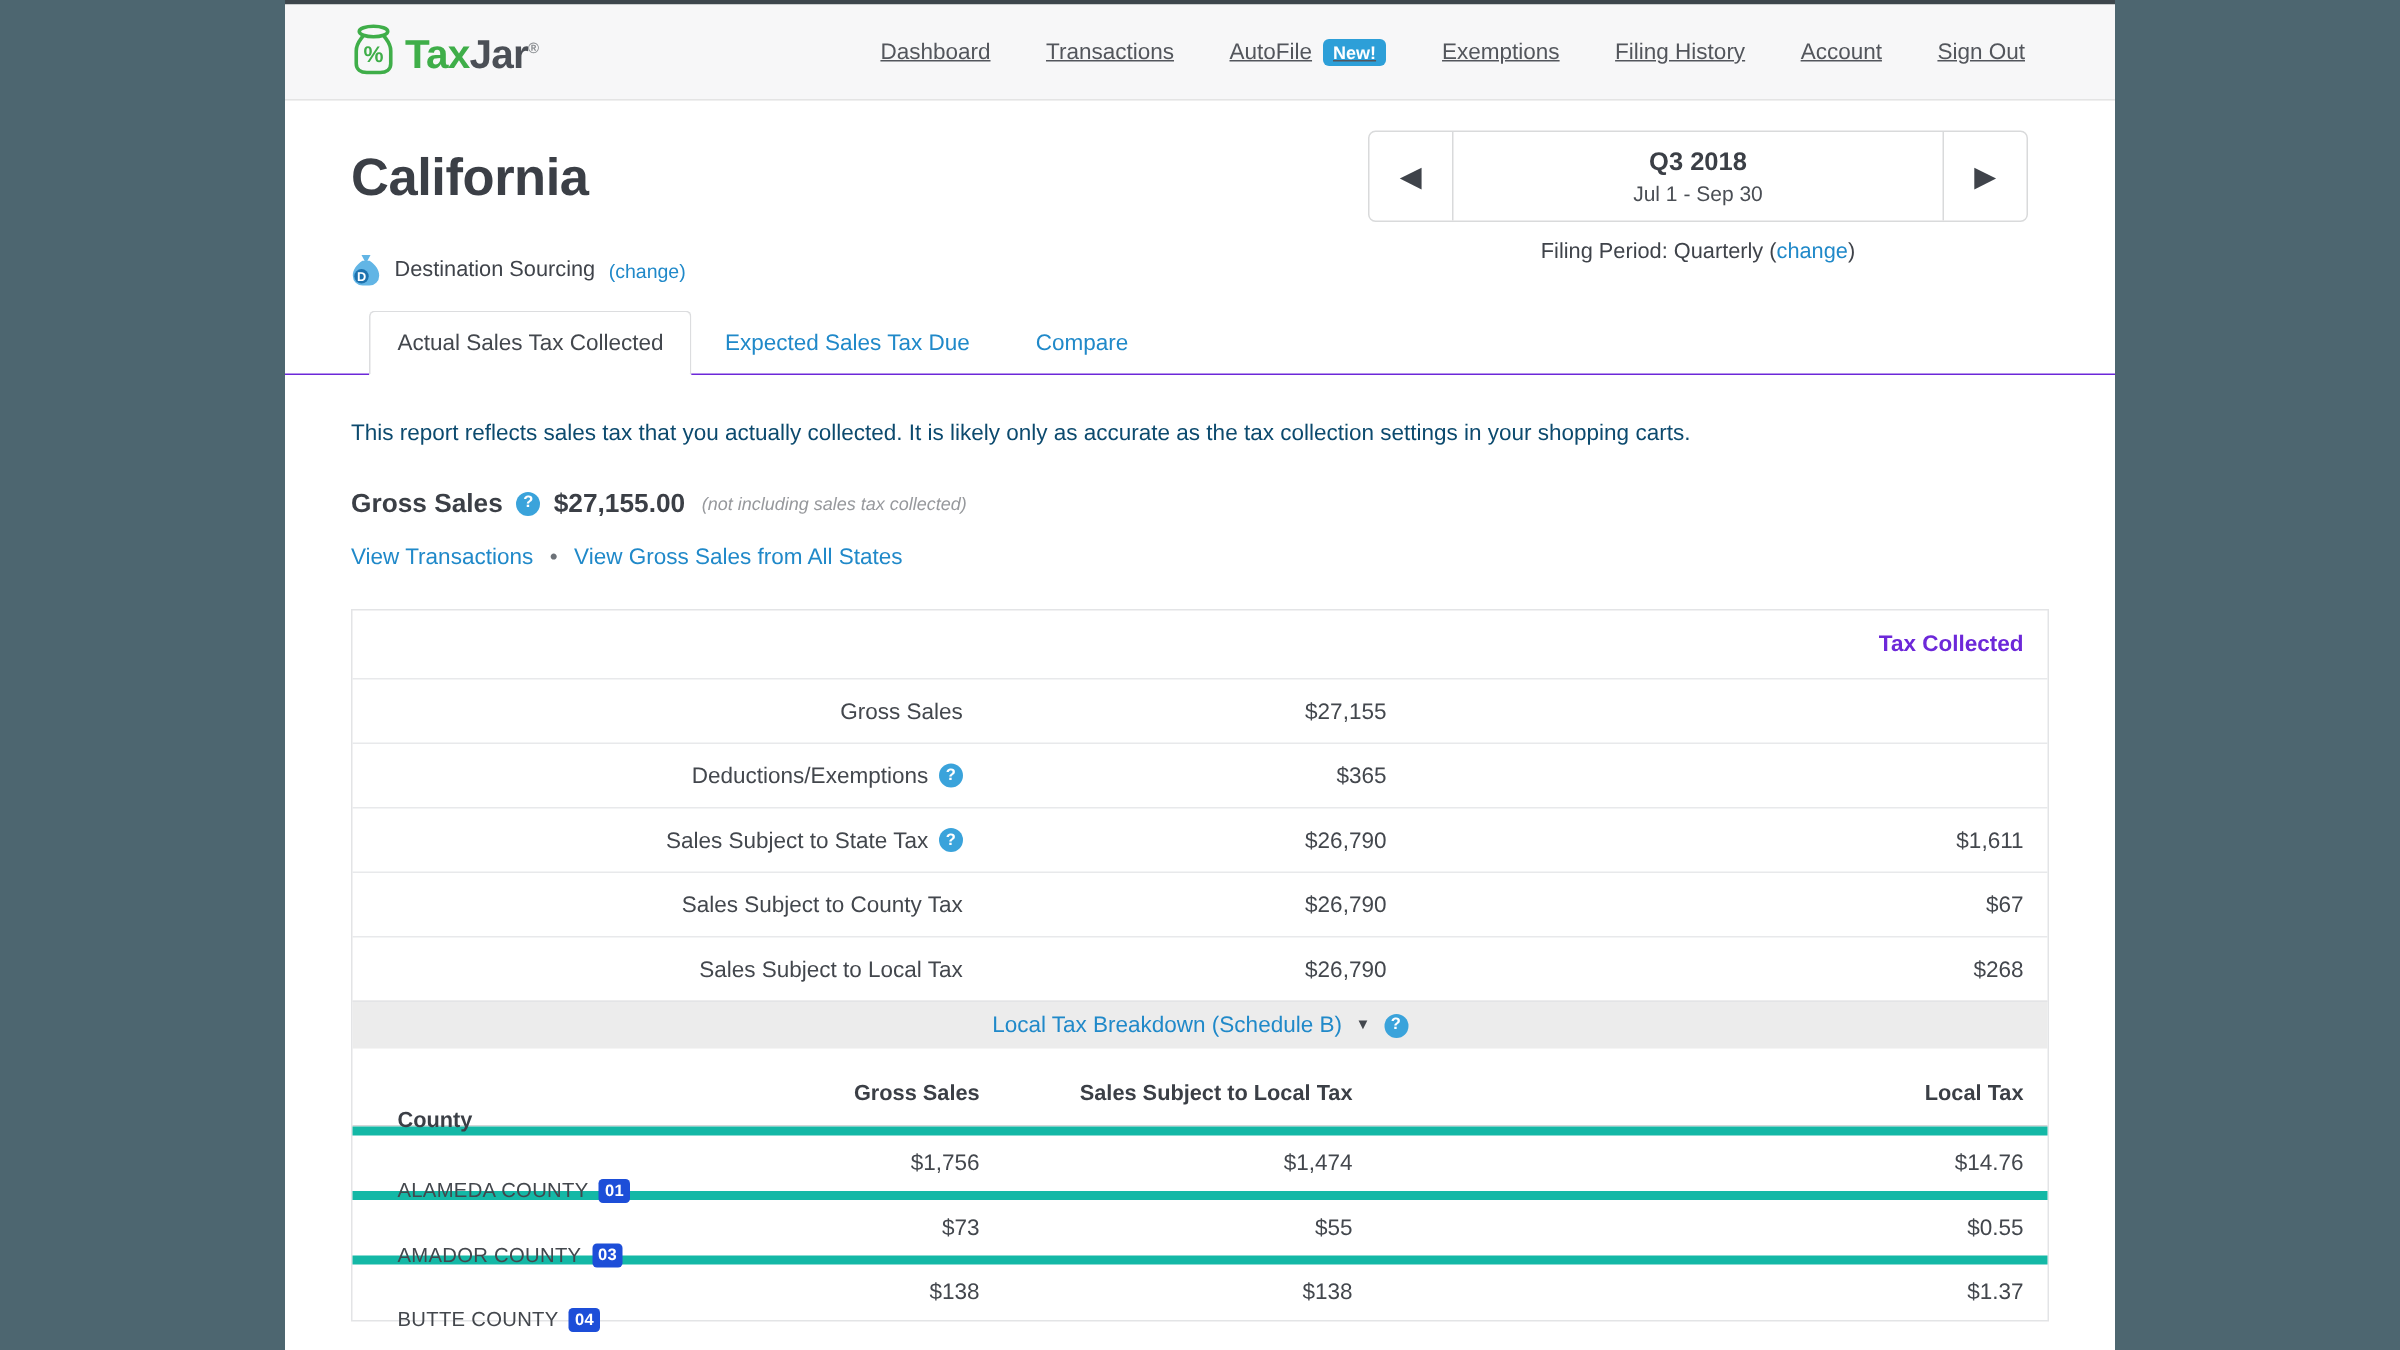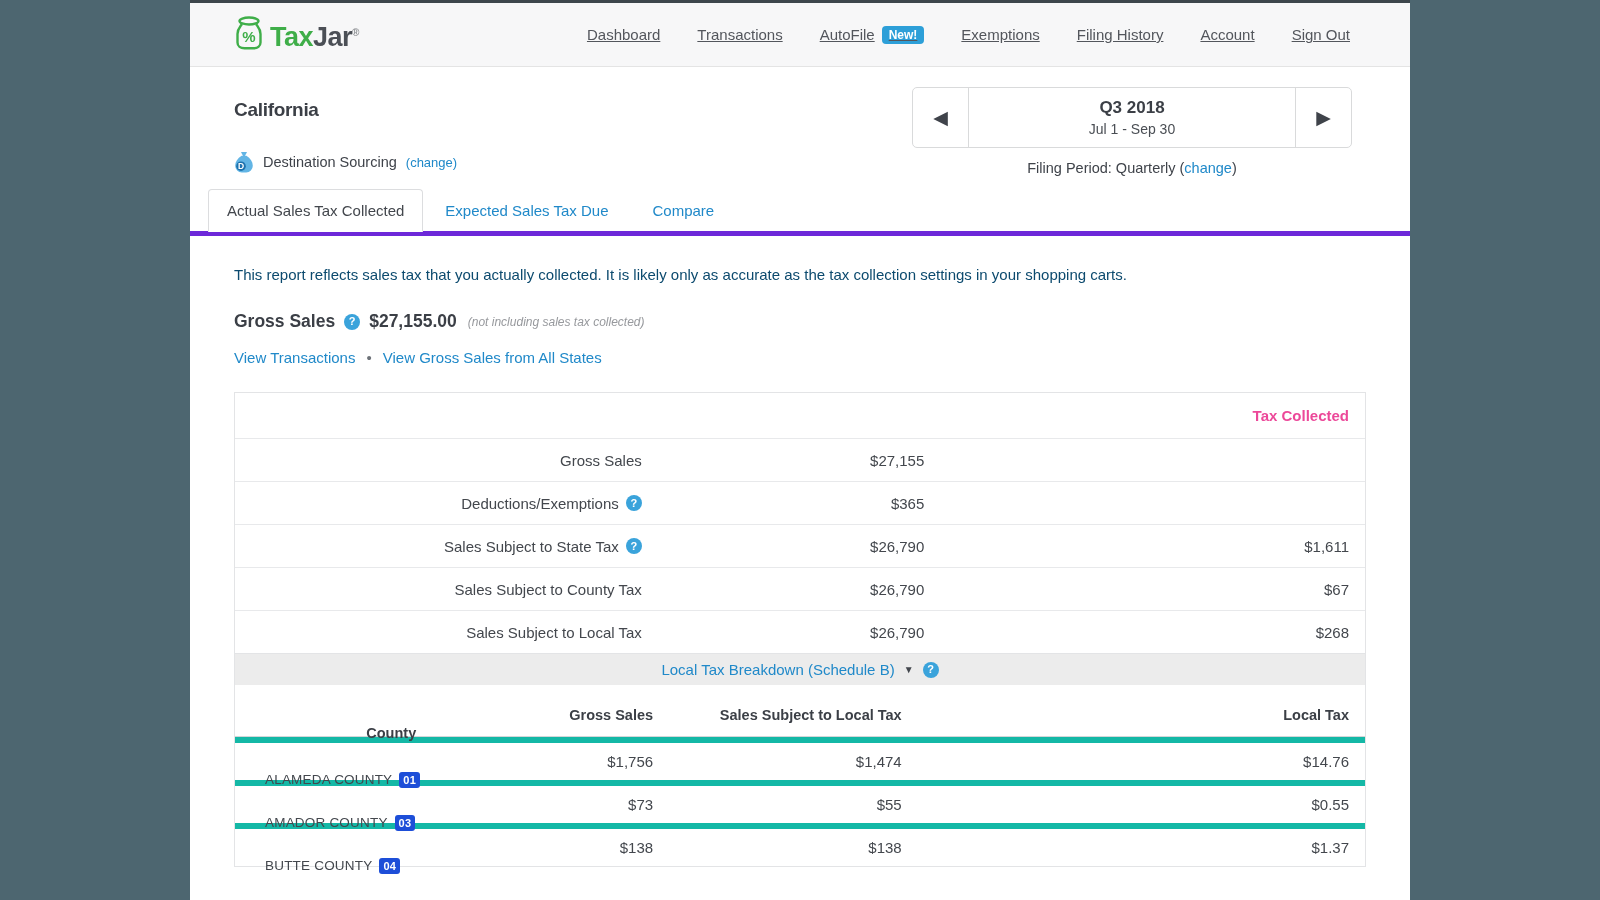--- a/index.html
+++ b/index.html
@@ -28,40 +28,40 @@
   .logo-jar { color: #4b4f56; }
   .logo-reg { font-size: 10px; color: #8a8d91; vertical-align: super; }
   .nav-items { margin-left: auto; display: flex; gap: 37px; align-items: center; }
   .nav-item { font-size: 15px; color: #53565c; cursor: pointer; display: flex; align-items: center; text-decoration: underline; }
   .new-badge {
     background: #2d9fd8; color: #fff; font-size: 12px; font-weight: bold;
     padding: 2px 7px; border-radius: 4px; margin-left: 7px;
   }
   
   .page-header { position: relative; padding: 32px 44px 0; }
-  .title { font-size: 19px; font-weight: bold; color: #3b3f46; letter-spacing: -0.3px; }
+  .title { font-size: 35px; font-weight: bold; color: #3b3f46; letter-spacing: -0.3px; }
   .period-widget { position: absolute; top: 20px; right: 58px; width: 440px; text-align: center; }
   .period-box { display: flex; border: 1px solid #d9dadb; border-radius: 5px; background: #fff; height: 61px; }
   .period-arrow {
     width: 56px; display: flex; align-items: center; justify-content: center;
     font-size: 19px; color: #3f434a; cursor: pointer;
   }
   .arrow-prev { border-right: 1px solid #d9dadb; }
   .arrow-next { border-left: 1px solid #d9dadb; }
   .period-center { flex: 1; display: flex; flex-direction: column; justify-content: center; gap: 3px; }
   .period-quarter { font-size: 17px; font-weight: bold; color: #3b3f46; }
   .period-range { font-size: 14px; color: #4a4e54; }
   .filing-period { margin-top: 12px; font-size: 14.5px; color: #3f434a; }
   .link { color: #2089c9; cursor: pointer; text-decoration: none; }
   .sourcing { margin-top: 30px; display: flex; align-items: center; gap: 9px; font-size: 14.5px; color: #3f434a; }
   .sourcing .change-link { font-size: 13px; }
   
   .tabbar {
-    margin-top: 16px; border-bottom: 5px solid #6d28d9;
-    padding-left: 18px; display: flex; align-items: flex-end;
+    margin-top: 16px; border-bottom: 1px solid #6d28d9;
+    padding-left: 56px; display: flex; align-items: flex-end;
   }
   .tab { font-size: 15px; }
   .tab.active {
     background: #fff; border: 1px solid #dcdddf; border-bottom: 1px solid #fff;
     margin-bottom: -1px; border-radius: 4px 4px 0 0;
     padding: 12px 18px; color: #43474d; cursor: default;
   }
   .tab.inactive { padding: 12px 22px; color: #2089c9; cursor: pointer; }
   
   .report { padding: 0 44px; }
@@ -75,40 +75,40 @@
     cursor: pointer; flex: 0 0 16px; line-height: 1;
   }
   .gross-note { font-size: 12px; font-style: italic; color: #97999d; margin-left: 2px; }
   .links-line { margin-top: 17px; font-size: 15px; display: flex; gap: 11px; align-items: flex-end; }
   .bullet { color: #6d7278; }
   
   .data-table { margin-top: 26px; border: 1px solid #e3e4e6; }
   .t-header {
     display: flex; justify-content: flex-end; align-items: center;
     height: 45px; padding-right: 16px;
-    font-size: 15px; font-weight: bold; color: #ec4899;
+    font-size: 15px; font-weight: bold; color: #6d28d9;
   }
   .t-row {
     display: flex; align-items: center; height: 43px;
     border-top: 1px solid #e8e9eb; font-size: 15px; color: #43474d;
   }
   .t-label { width: 36%; display: flex; justify-content: flex-end; align-items: center; gap: 7px; }
   .t-value { width: 25%; text-align: right; }
   .t-tax { flex: 1; text-align: right; padding-right: 16px; }
   .breakdown-bar {
     border-top: 1px solid #e3e4e6; background: #ececec; height: 32px;
     display: flex; align-items: center; justify-content: center; gap: 9px; font-size: 15px;
   }
   .caret { font-size: 10px; color: #43474d; cursor: pointer; }
   .county-header {
     display: flex; align-items: center; height: 52px; padding-top: 8px;
     font-size: 14.5px; font-weight: bold; color: #3b3f46;
     border-bottom: 1px solid #d4d6d8;
   }
-  .c-county { width: 25%; padding-left: 30px; text-align: center; margin-top: 36px; }
+  .c-county { width: 25%; padding-left: 30px; text-align: left; margin-top: 36px; }
   .c-gross { width: 12%; text-align: right; }
   .c-subject { width: 22%; text-align: right; }
   .c-local { flex: 1; text-align: right; padding-right: 16px; }
   .county-row {
     display: flex; align-items: center; height: 43px;
     font-size: 15px; color: #43474d; border-top: 6px solid #14b8a6;
   }
   .county-row:first-of-type { border-top: none; }
   .county-name { font-size: 13.5px; letter-spacing: 0.2px; display: flex; align-items: center; }
   .county-badge {

